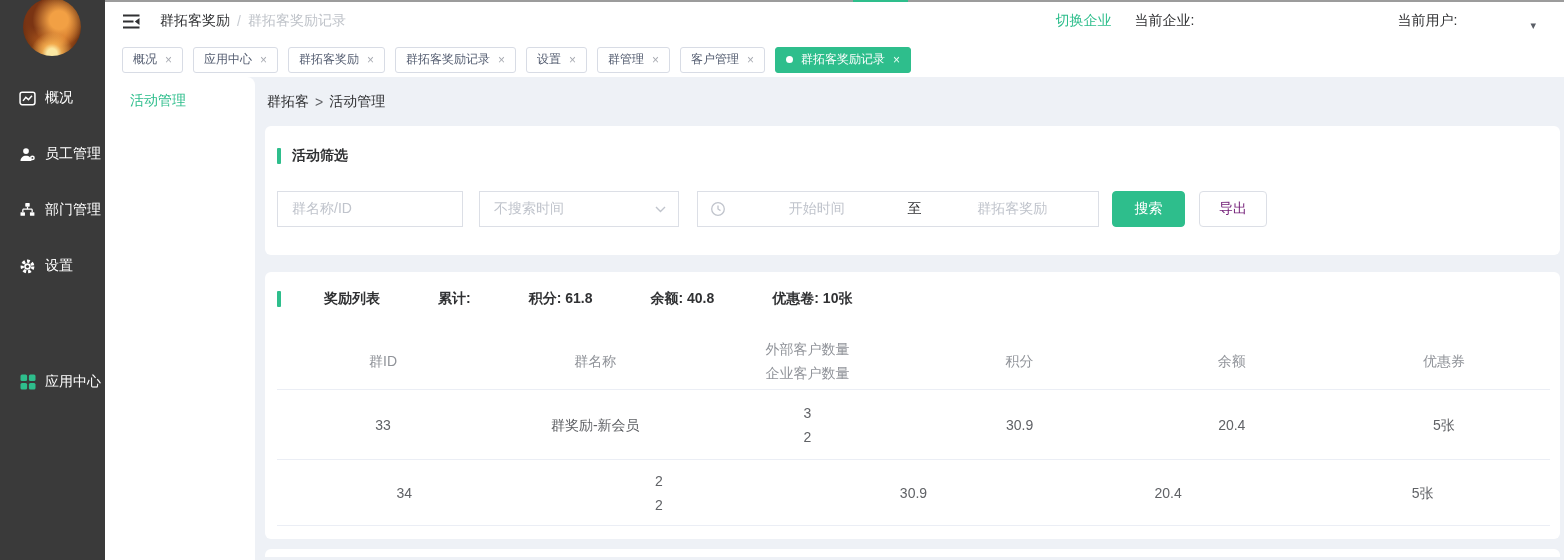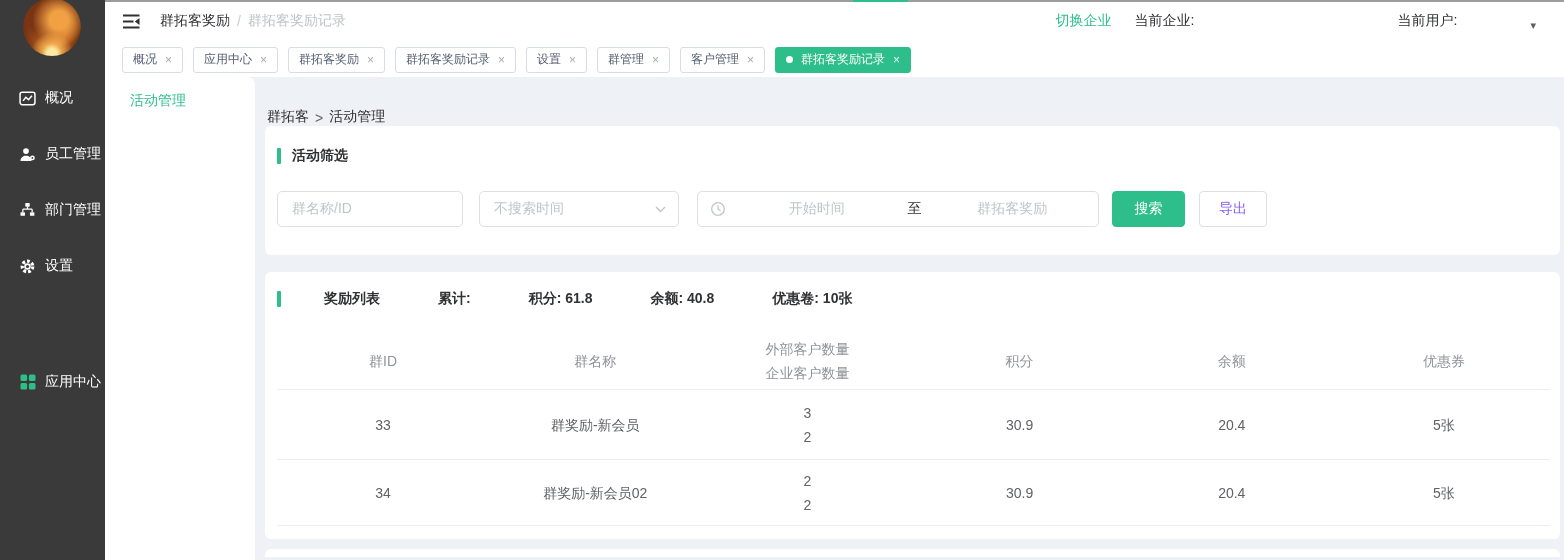--- a/index.html
+++ b/index.html
@@ -54,38 +54,38 @@
   .tab.active { background:var(--accent); border-color:var(--accent); color:#fff; }
   .tab.active .tab-close { color:#eafff6; }
   .tab .tab-dot { width:7px; height:7px; border-radius:50%; background:#fff; margin-right:8px; }
 
   
   .content { flex:1; display:flex; background:#eef1f6; min-height:0; }
   .subsidebar { width:150px; flex:none; background:#fff; border-radius:0 8px 0 0; padding:15px 0 0 25px; }
   .sub-item { color:var(--accent); cursor:pointer; }
 
   .main { flex:1; min-width:0; padding:0 4px 0 10px; display:flex; flex-direction:column; }
-  .crumb { height:49px; display:flex; align-items:flex-end; gap:6px; padding-left:2px; }
+  .crumb { height:49px; display:flex; align-items:center; gap:6px; padding-left:2px; }
   .crumb .sep { color:#606266; }
 
   .card { background:#fff; border-radius:6px; }
   .sec-title { display:flex; align-items:center; gap:11px; font-weight:bold; color:#303133; }
   .green-bar { width:4px; height:16px; border-radius:1px; background:var(--accent); flex:none; }
 
   .filter-card { height:129px; padding:21px 12px 0 12px; }
   .filter-row { display:flex; align-items:center; margin-top:26px; }
-  .fld { height:36px; border:1px solid #dcdfe6; border-radius:5px; background:#fff; display:flex; align-items:center; color:#c0c4cc; }
+  .fld { height:36px; border:1px solid #dcdfe6; border-radius:0; background:#fff; display:flex; align-items:center; color:#c0c4cc; }
   .fld-group { width:186px; padding-left:14px; margin-right:16px; }
   .fld-select { width:200px; padding:0 12px 0 14px; margin-right:18px; justify-content:space-between; cursor:pointer; }
   .fld-dates { width:402px; padding:0 12px; margin-right:13px; cursor:pointer;gap:17px; }
   .fld-dates .dr-start,.fld-dates .dr-end { flex:1; text-align:center; }
   .fld-dates .dr-sep { color:#303133; }
   .btn { height:36px; border-radius:4px; font-size:14px; display:flex; align-items:center; justify-content:center; cursor:pointer; }
   .btn-search { width:73px; background:var(--accent); color:#fff; border:1px solid var(--accent); margin-right:14px; }
-  .btn-export { width:68px; background:#fff; color:#8b5cf6; border:1px solid #dcdfe6; }
+  .btn-export { width:68px; background:#fff; color:#701a75; border:1px solid #dcdfe6; }
 
   .table-card { height:267px; margin-top:17px; padding:18px 10px 0 12px; }
   .rewards-head { display:flex; align-items:center; font-weight:bold; color:#303133;gap:32px; }
   .rewards-head .green-bar { margin-right:11px; }
   .rewards-head .rh-item { margin-right:26px; white-space:nowrap; }
 
   .tbl { margin-top:24px; }
   .tr { display:flex; align-items:center; border-bottom:1px solid #ebeef5; }
   .tr.head { height:58px; color:#909399; }
   .tr.row { height:70px; color:#606266; }
@@ -318,23 +318,20 @@
                 </div>
                 <div class="cell">
                   <div>5张</div>
                 </div>
               </div>
               <div class="tr row">
                 <div class="cell">
                   <div>34</div>
                 </div>
                 <div class="cell">
-                  <div>群奖励-新会员02</div>
-                </div>
-                <div class="cell">
                   <div>2</div>
                   <div>2</div>
                 </div>
                 <div class="cell">
                   <div>30.9</div>
                 </div>
                 <div class="cell">
                   <div>20.4</div>
                 </div>
                 <div class="cell">

